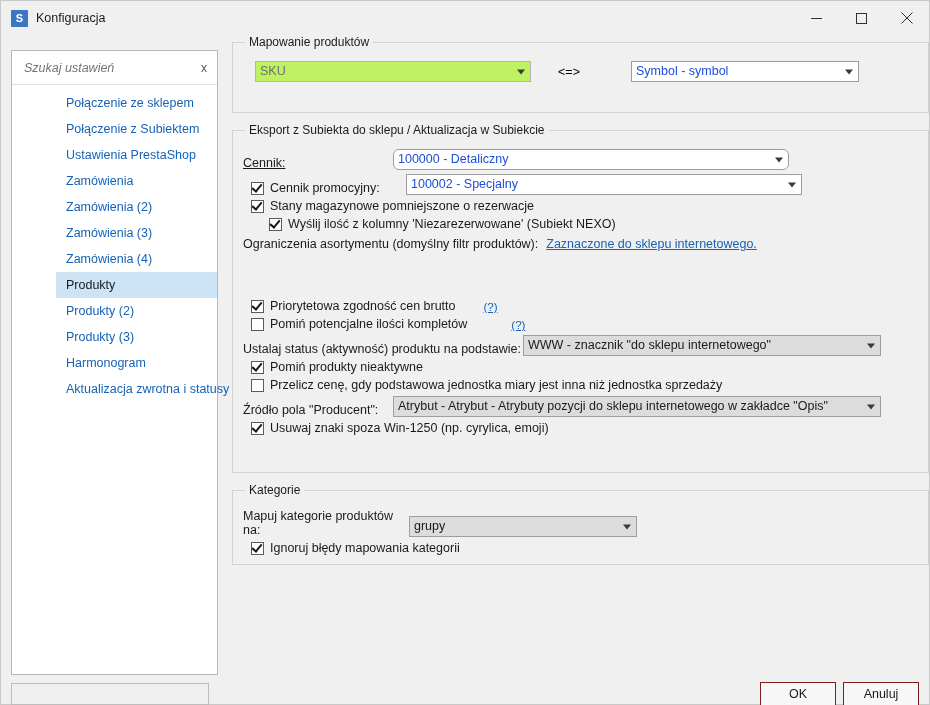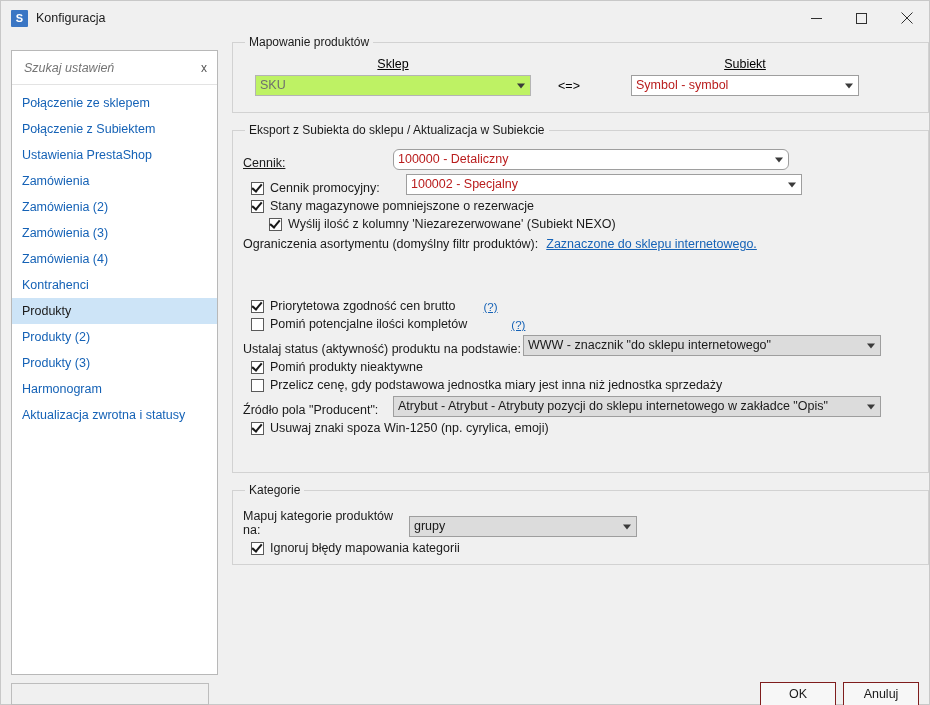--- a/index.html
+++ b/index.html
@@ -100,20 +100,21 @@
     color: #6b6b6b;
     background: transparent;
   }
   .search-clear {
     margin-right: 10px;
     font-size: 12px;
     color: #555555;
   }
   .nav-list {
     padding-top: 5px;
+    padding-left: 44px;
   }
   .nav-item {
     height: 26px;
     line-height: 26px;
     padding-left: 10px;
     font-size: 12.5px;
     color: #1562b6;
     white-space: nowrap;
   }
   .nav-item.selected {
@@ -142,21 +143,21 @@
   .row {
     display: flex;
     align-items: flex-end;
     margin: 4px 0;
   }
   .lbl { font-size: 12.5px; color: #1a1a1a; }
   .underline-lbl { text-decoration: underline; }
   select, .fake-select {
     font-family: "Liberation Sans", sans-serif;
     font-size: 12.5px;
-    color: #b91c1c;
+    color: #1d4ed8;
     height: 21px;
     box-sizing: border-box;
     border: 1px solid #9e9e9e;
     background: #ffffff;
     padding: 0 20px 0 4px;
     -webkit-appearance: none;
     appearance: none;
     position: relative;
   }
   .sel-wrap { position: relative; display: inline-block; }
@@ -298,38 +299,32 @@
         <span class="search-clear">x</span>
       </div>
       <div class="nav-list">
         <div class="nav-item">Połączenie ze sklepem</div>
         <div class="nav-item">Połączenie z Subiektem</div>
         <div class="nav-item">Ustawienia PrestaShop</div>
         <div class="nav-item">Zamówienia</div>
         <div class="nav-item">Zamówienia (2)</div>
         <div class="nav-item">Zamówienia (3)</div>
         <div class="nav-item">Zamówienia (4)</div>
-        <div class="nav-item">Kontrahenci</div>
         <div class="nav-item selected">Produkty</div>
         <div class="nav-item">Produkty (2)</div>
         <div class="nav-item">Produkty (3)</div>
         <div class="nav-item">Harmonogram</div>
         <div class="nav-item">Aktualizacja zwrotna i statusy</div>
       </div>
     </div>
 
     <div class="content">
 
       <fieldset class="group" style="height:58px;">
         <legend>Mapowanie produktów</legend>
-        <div class="map-head">
-          <div class="map-col1"><span class="map-head-lbl">Sklep</span></div>
-          <div class="map-mid"></div>
-          <div class="map-col2"><span class="map-head-lbl">Subiekt</span></div>
-        </div>
         <div class="map-head" style="margin-top:4px;">
           <div class="map-col1">
             <span class="sel-wrap" style="width:276px;">
               <div class="fake-select disabled" style="width:276px;text-align:left;">SKU</div>
               <span class="arrow"></span>
             </span>
           </div>
           <div class="map-mid">&lt;=&gt;</div>
           <div class="map-col2">
             <span class="sel-wrap" style="width:228px;">

